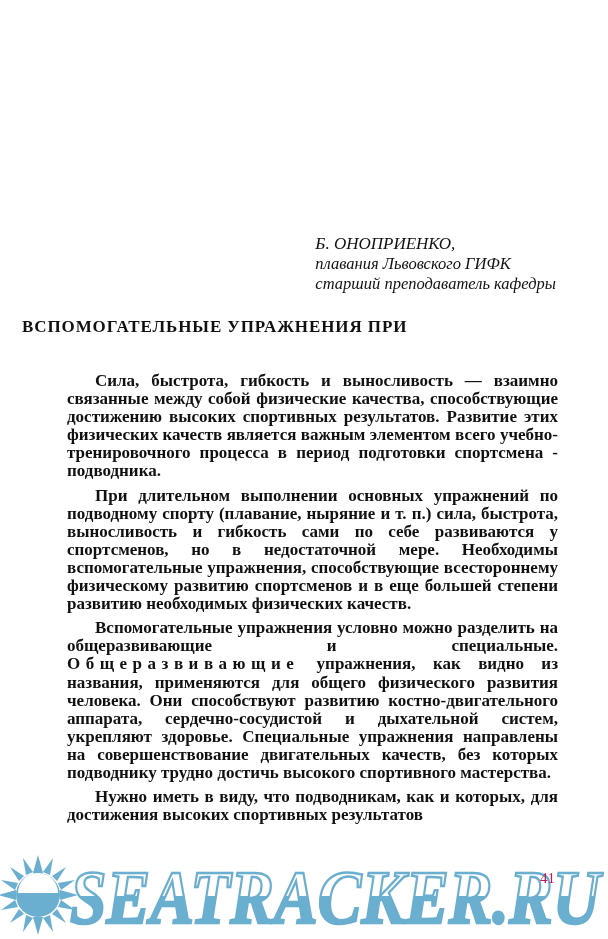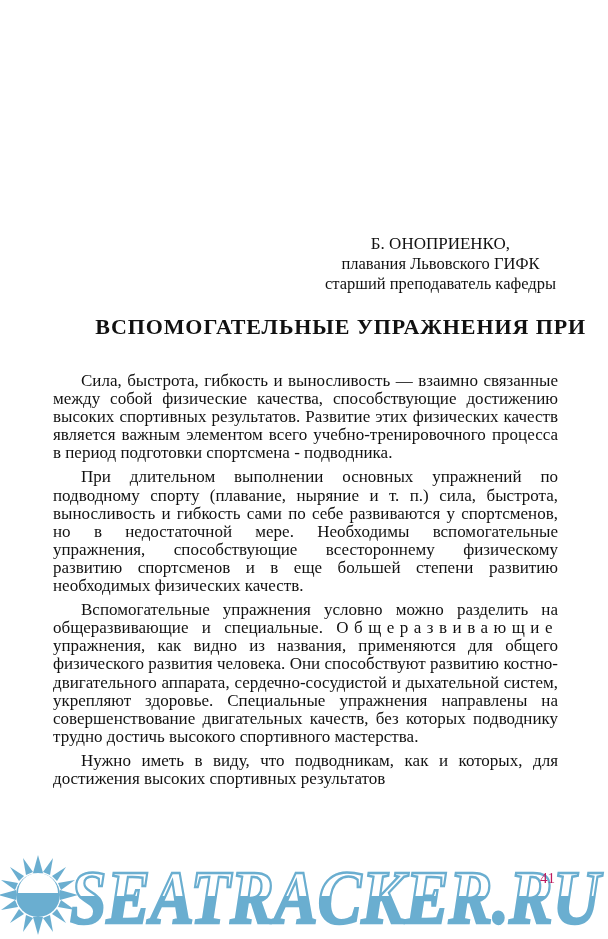--- a/index.html
+++ b/index.html
@@ -18,50 +18,52 @@
     .page {
       position: absolute;
       left: 0; top: 0;
       width: 608px;
       height: 939px;
     }
     .byline {
       position: absolute;
       right: 52px;
       top: 234px;
-      text-align: center;
+      text-align: left;
+      font-style: italic;
       font-size: 16.5px;
       line-height: 20px;
     }
     .byline .author {
       font-size: 17px;
     }
     .title {
       position: absolute;
-      left: 56px;
+      left: 22px;
       width: 530px;
       top: 316px;
-      text-align: right;
+      text-align: left;
       font-weight: bold;
-      font-size: 22px;
+      font-size: 17px;
       line-height: 21px;
       letter-spacing: 0.9px;
     }
     .body-text {
       position: absolute;
       left: 53px;
       width: 505px;
       top: 372px;
       font-size: 17px;
       line-height: 18.1px;
       text-align: justify;
     }
     .body-text p {
-      margin: 0 0 6px 0;
+      margin: 0 0 6px 14px;
       text-indent: 28px;
+      font-weight: bold;
     }
     .spaced {
       letter-spacing: 5.5px;
     }
     .page-number {
       position: absolute;
       left: 540px;
       top: 870px;
       font-size: 15px;
       color: #be185d;

